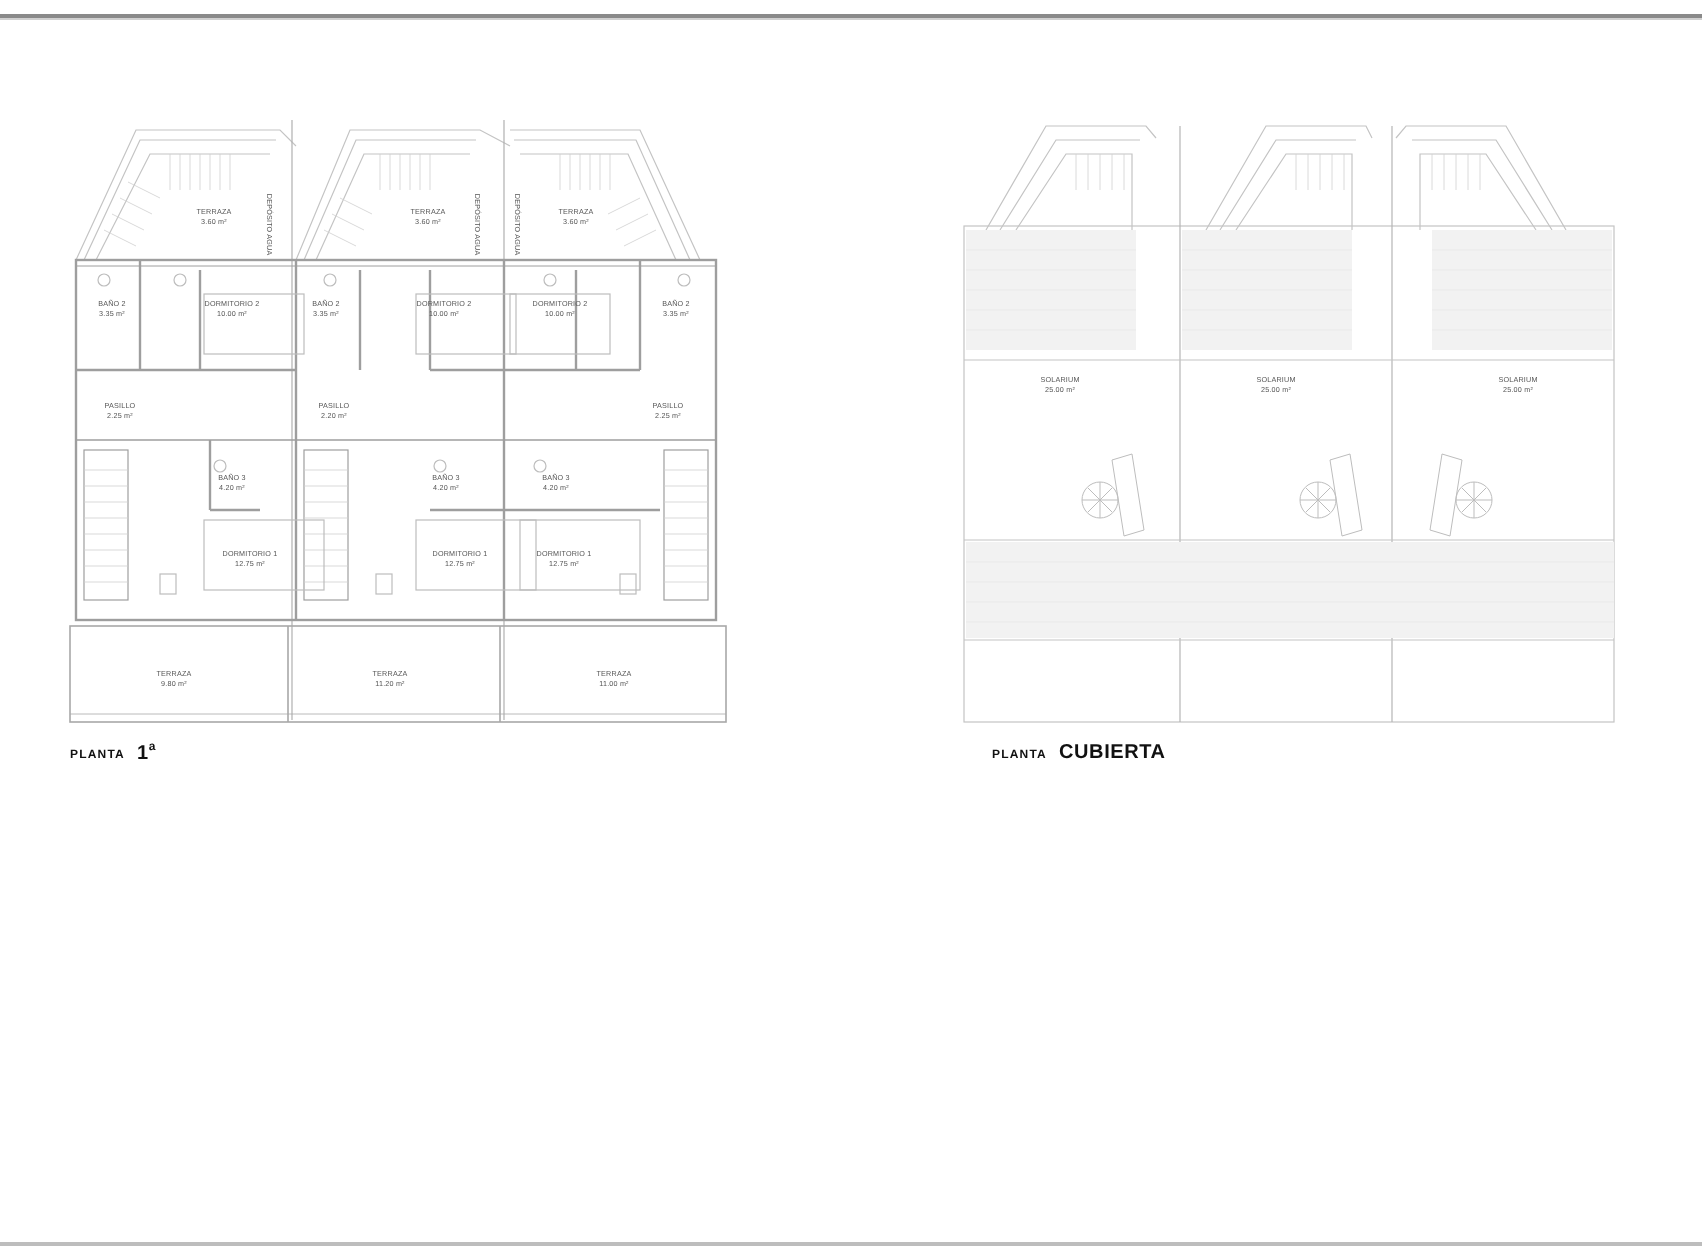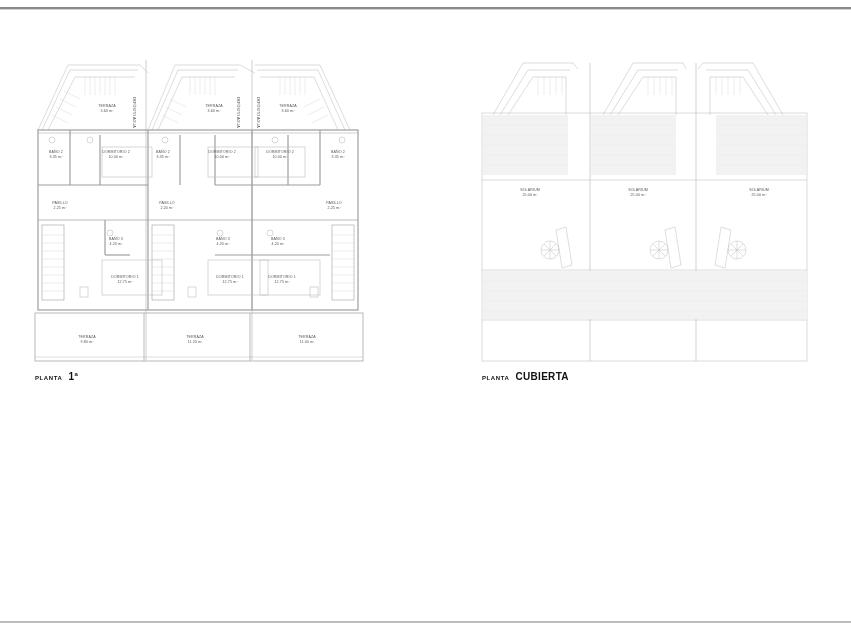--- a/index.html
+++ b/index.html
@@ -279,18 +279,18 @@
         <line x1="265" y1="189" x2="253" y2="201"></line>
       <polygon points="243,172 253,175 247,213 237,210"></polygon>
     </g>
   </svg>
 
   <div class="lbl" style="left:52px; top:133px;"><span>SOLARIUM</span><span class="area">25.00 m²</span></div>
   <div class="lbl" style="left:160px; top:133px;"><span>SOLARIUM</span><span class="area">25.00 m²</span></div>
   <div class="lbl" style="left:281px; top:133px;"><span>SOLARIUM</span><span class="area">25.00 m²</span></div>
 </div>
 
-<div class="caption" style="left:482px; top:371px;">
+<div class="caption" style="left:496px; top:371px;">
   <span class="small">PLANTA</span>
   <span class="big">CUBIERTA</span>
 </div>
 
 <div class="rule-bottom"></div>
 
 </body></html>

